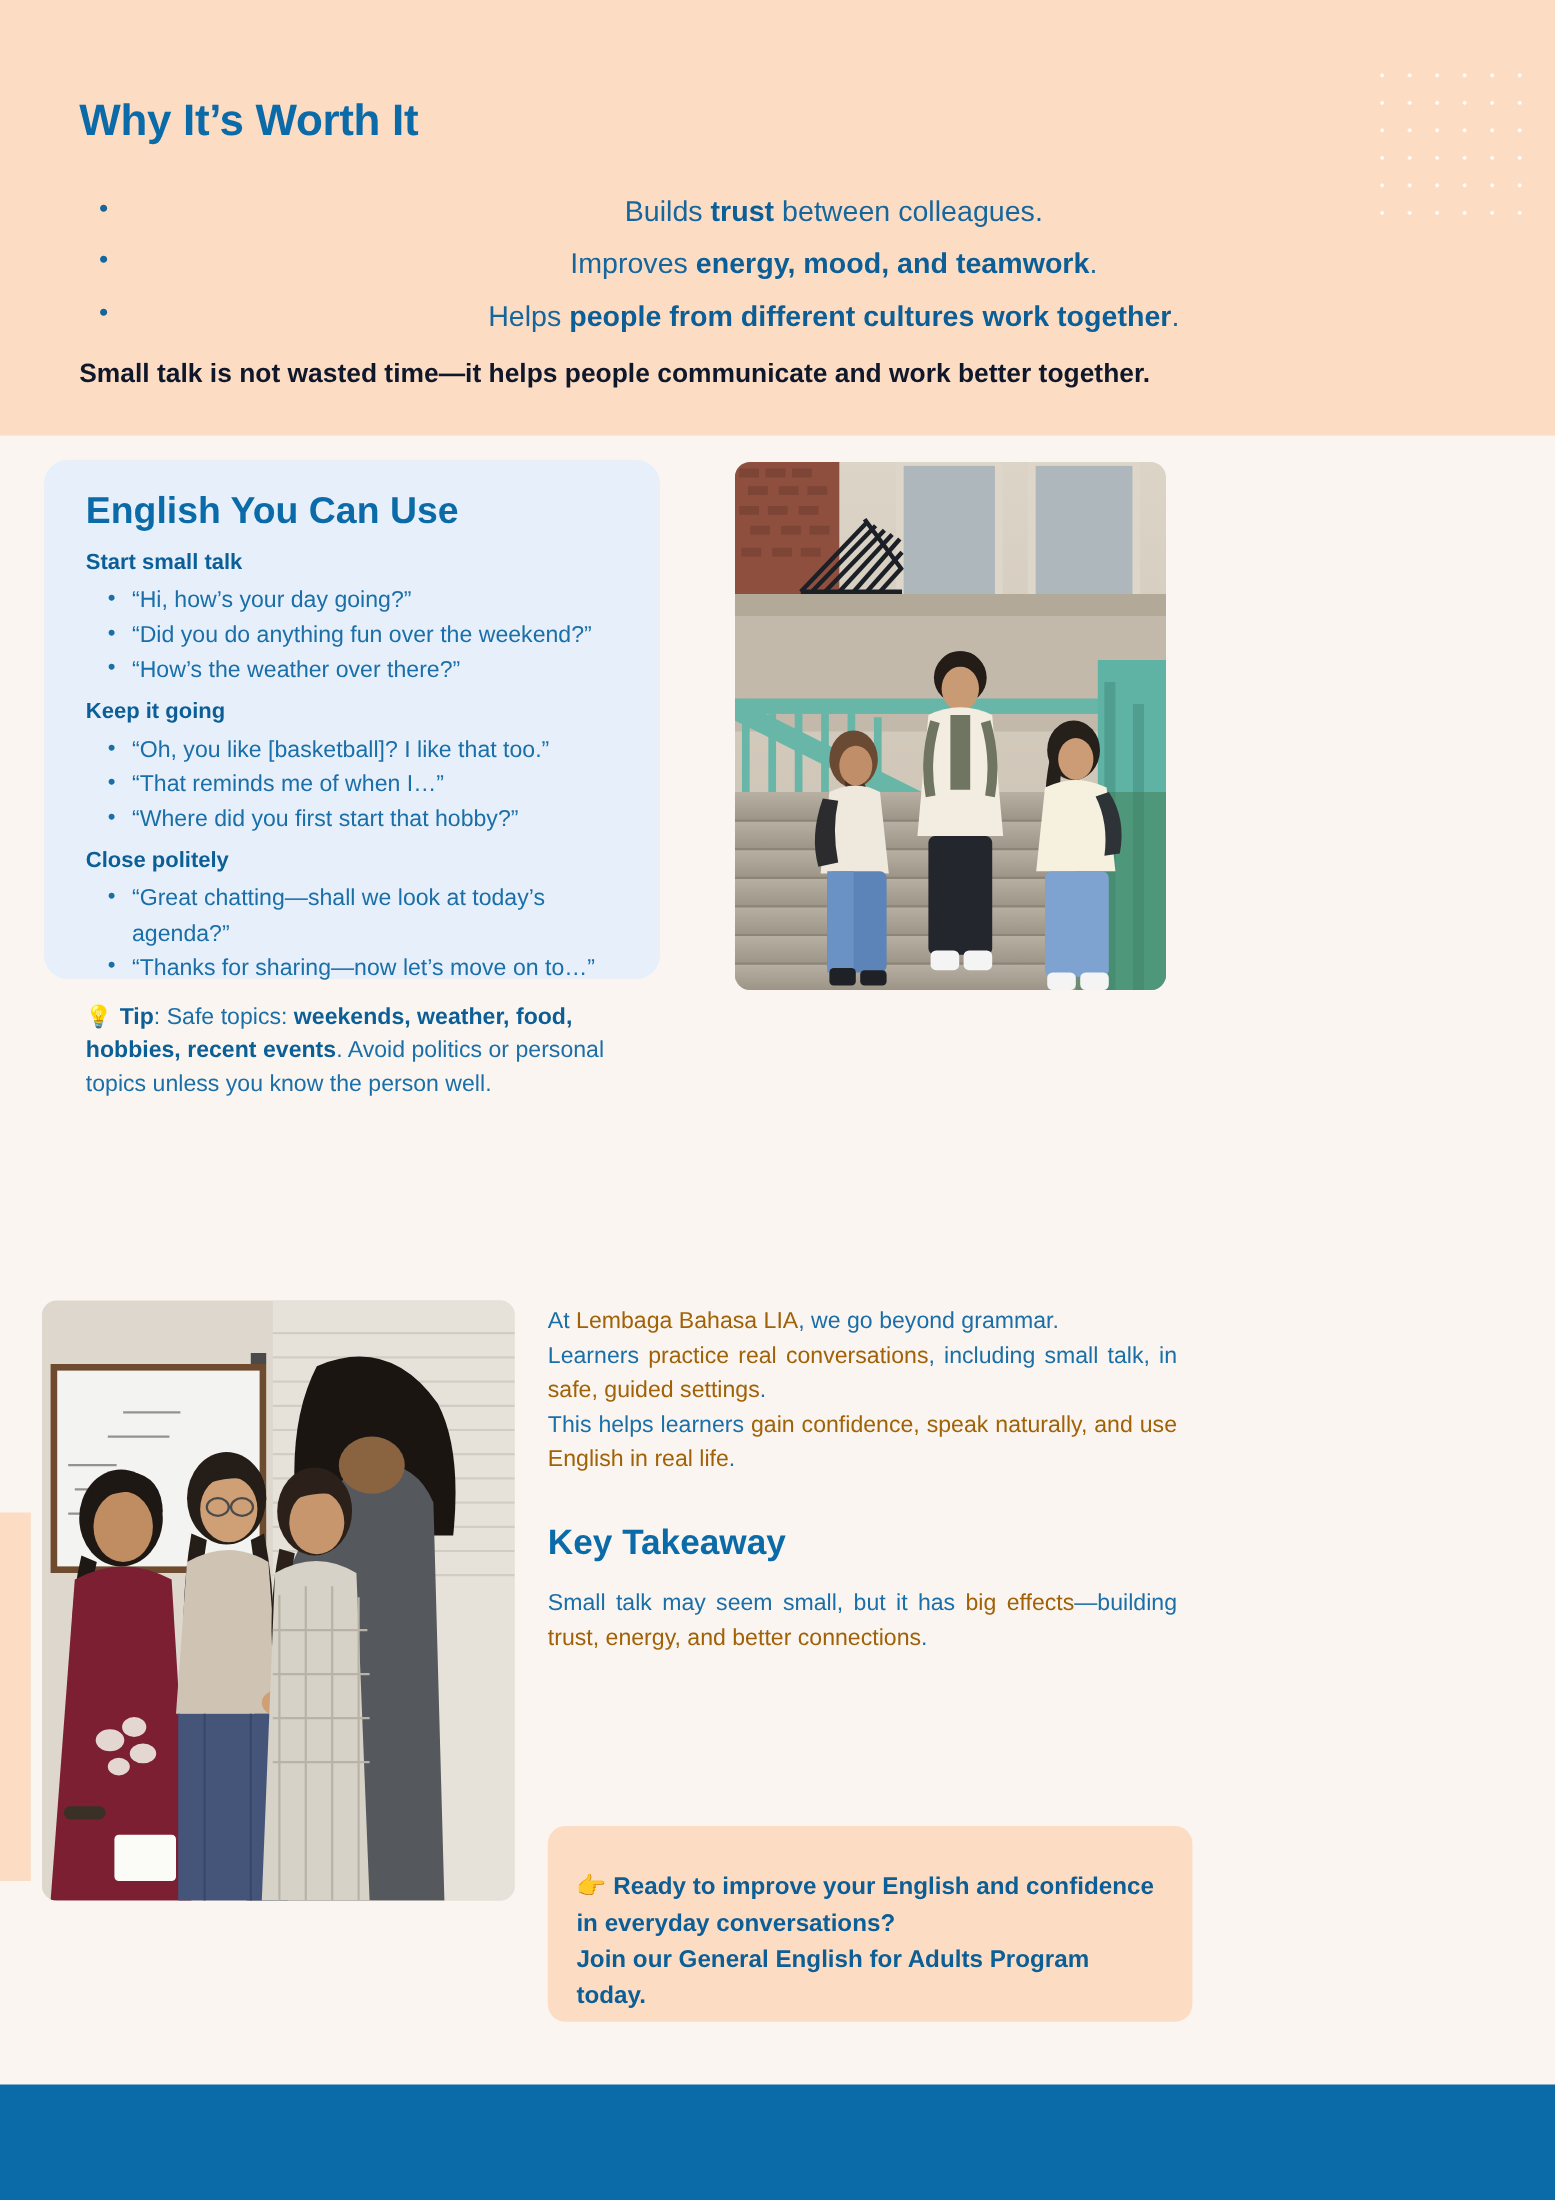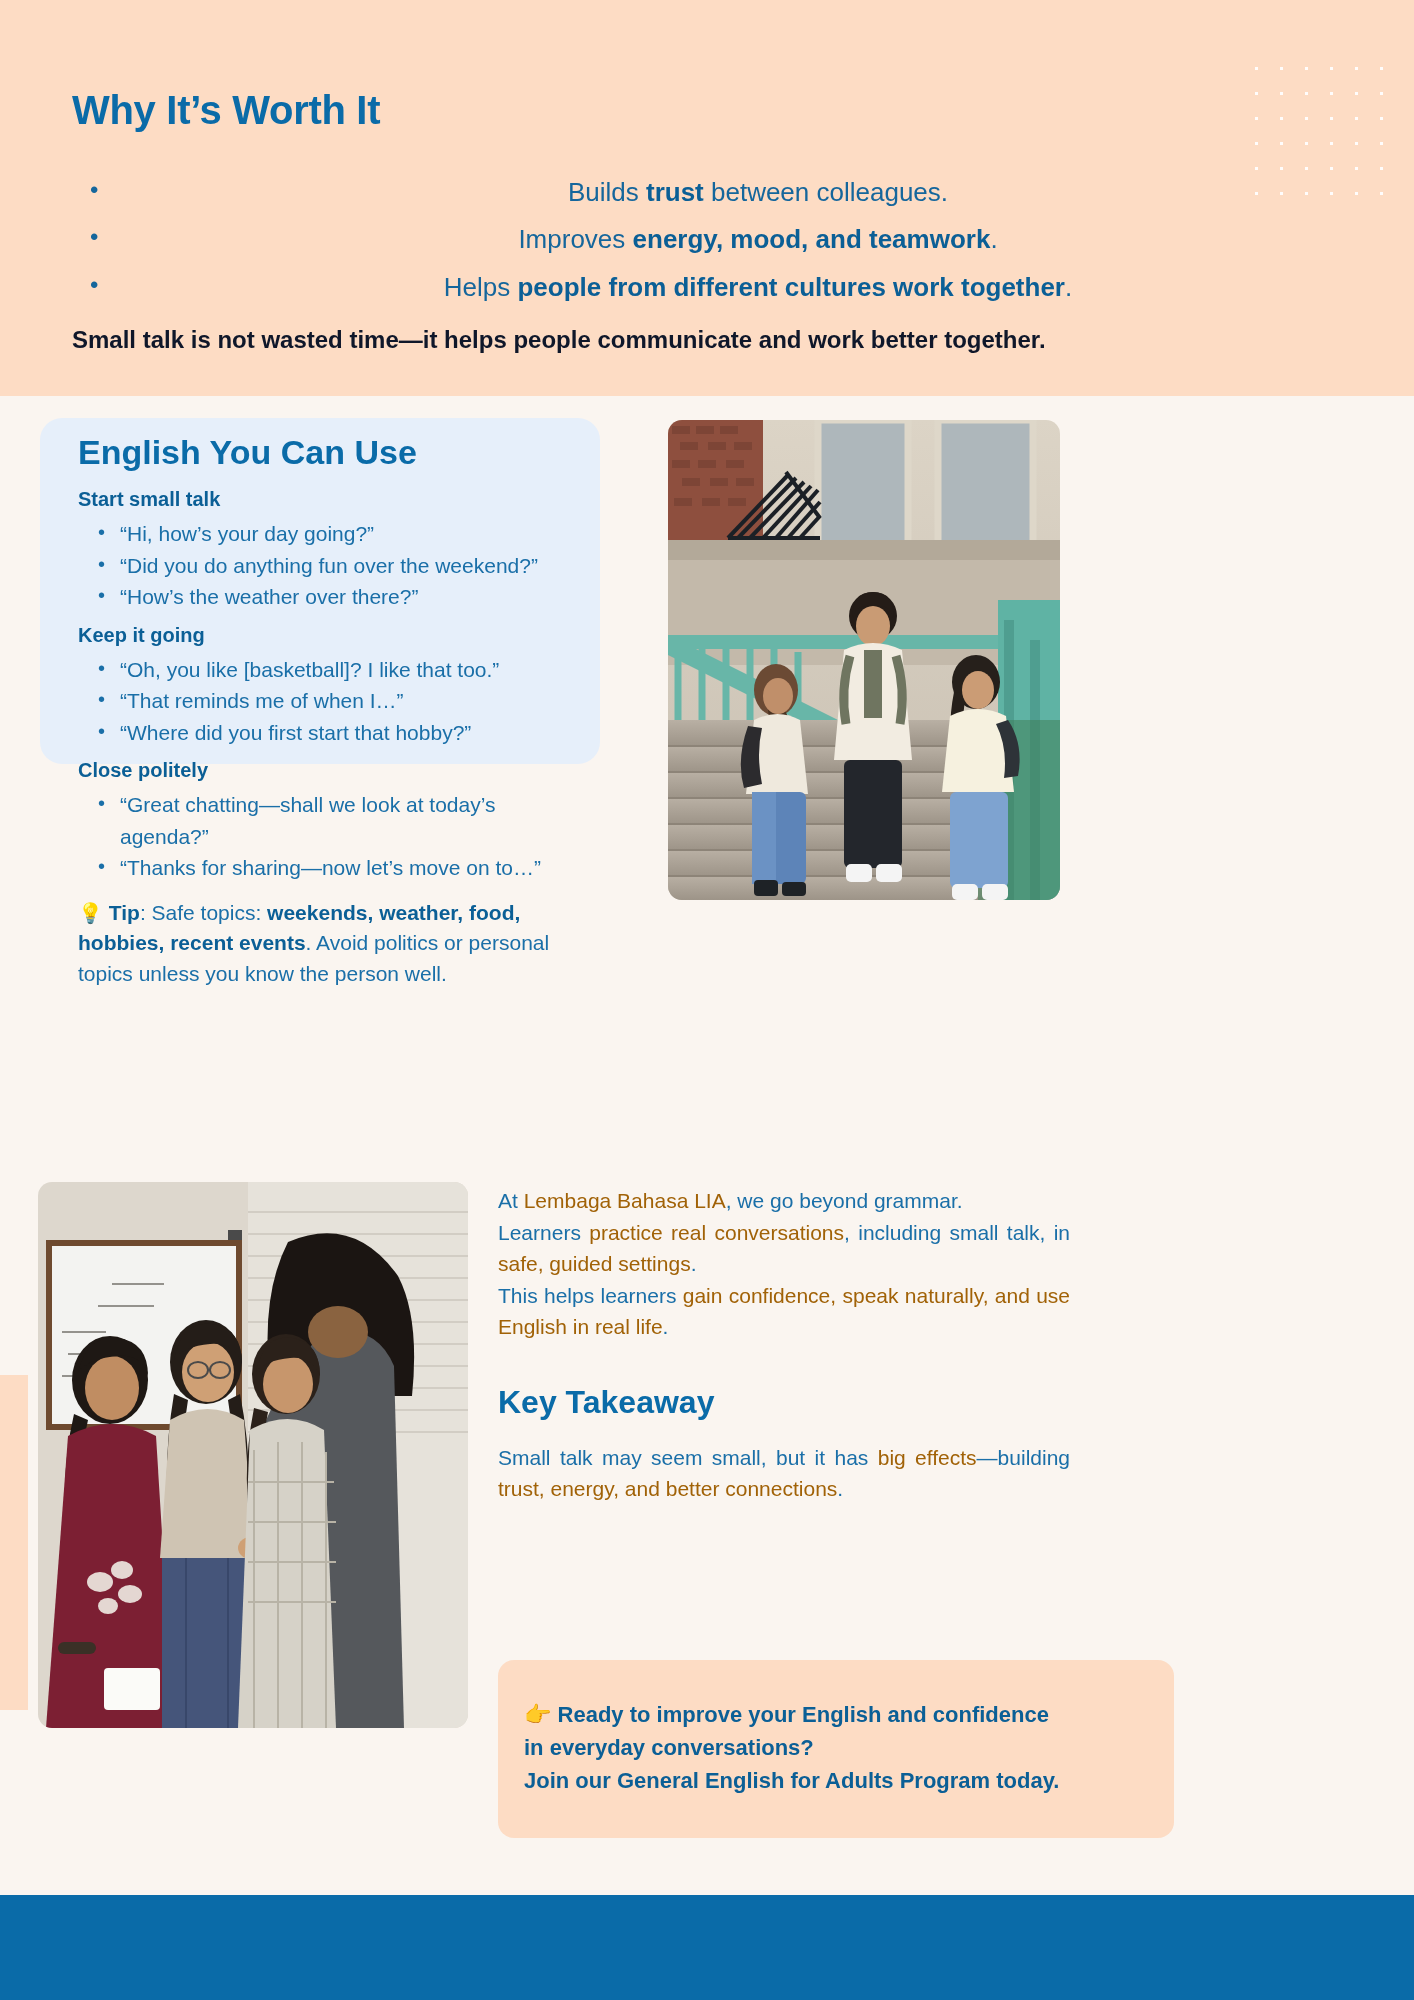--- a/index.html
+++ b/index.html
@@ -48,23 +48,23 @@
 
   
   .edge-strip {
     position:absolute; left:0; top:1375px; width:28px; height:335px;
     background:#FDDCC4;
   }
 
   
   .blue-card {
     position:absolute; left:40px; top:418px;
-    width:560px; height:346px;
+    width:560px; height:472px;
     background:#E6EFFA; border-radius:22px;
-    padding:16px 36px 24px 38px;
+    padding:28px 36px 24px 38px;
   }
   .blue-card h2 {
     font-size:34px; font-weight:bold; color:#0A6BA8;
     line-height:1.1; margin-bottom:16px;
   }
   .sub-head {
     font-size:20px; font-weight:bold; color:#0B5F96;
     margin:0 0 6px 0; line-height:1.25;
   }
   .blue-card ul { list-style:none; margin:0 0 10px 0; }
@@ -98,21 +98,21 @@
   .body-just {
     font-size:21px; color:#1A6FA8; line-height:1.5;
     text-align:justify;
   }
   .body-just b { color:#a16207; font-weight:normal; }
   .body-just .line { display:block; }
 
   
   .cta {
     position:absolute; left:498px; top:1660px;
-    width:676px; height:178px;
+    width:586px; height:178px;
     background:#FDDCC4; border-radius:16px;
     padding:38px 34px 0 26px;
   }
   .cta p {
     font-size:22px; font-weight:bold; color:#0B5F96; line-height:1.5;
   }
   .cta .hand { color:#F5D04E; }
 
   
   .footer-bar {

